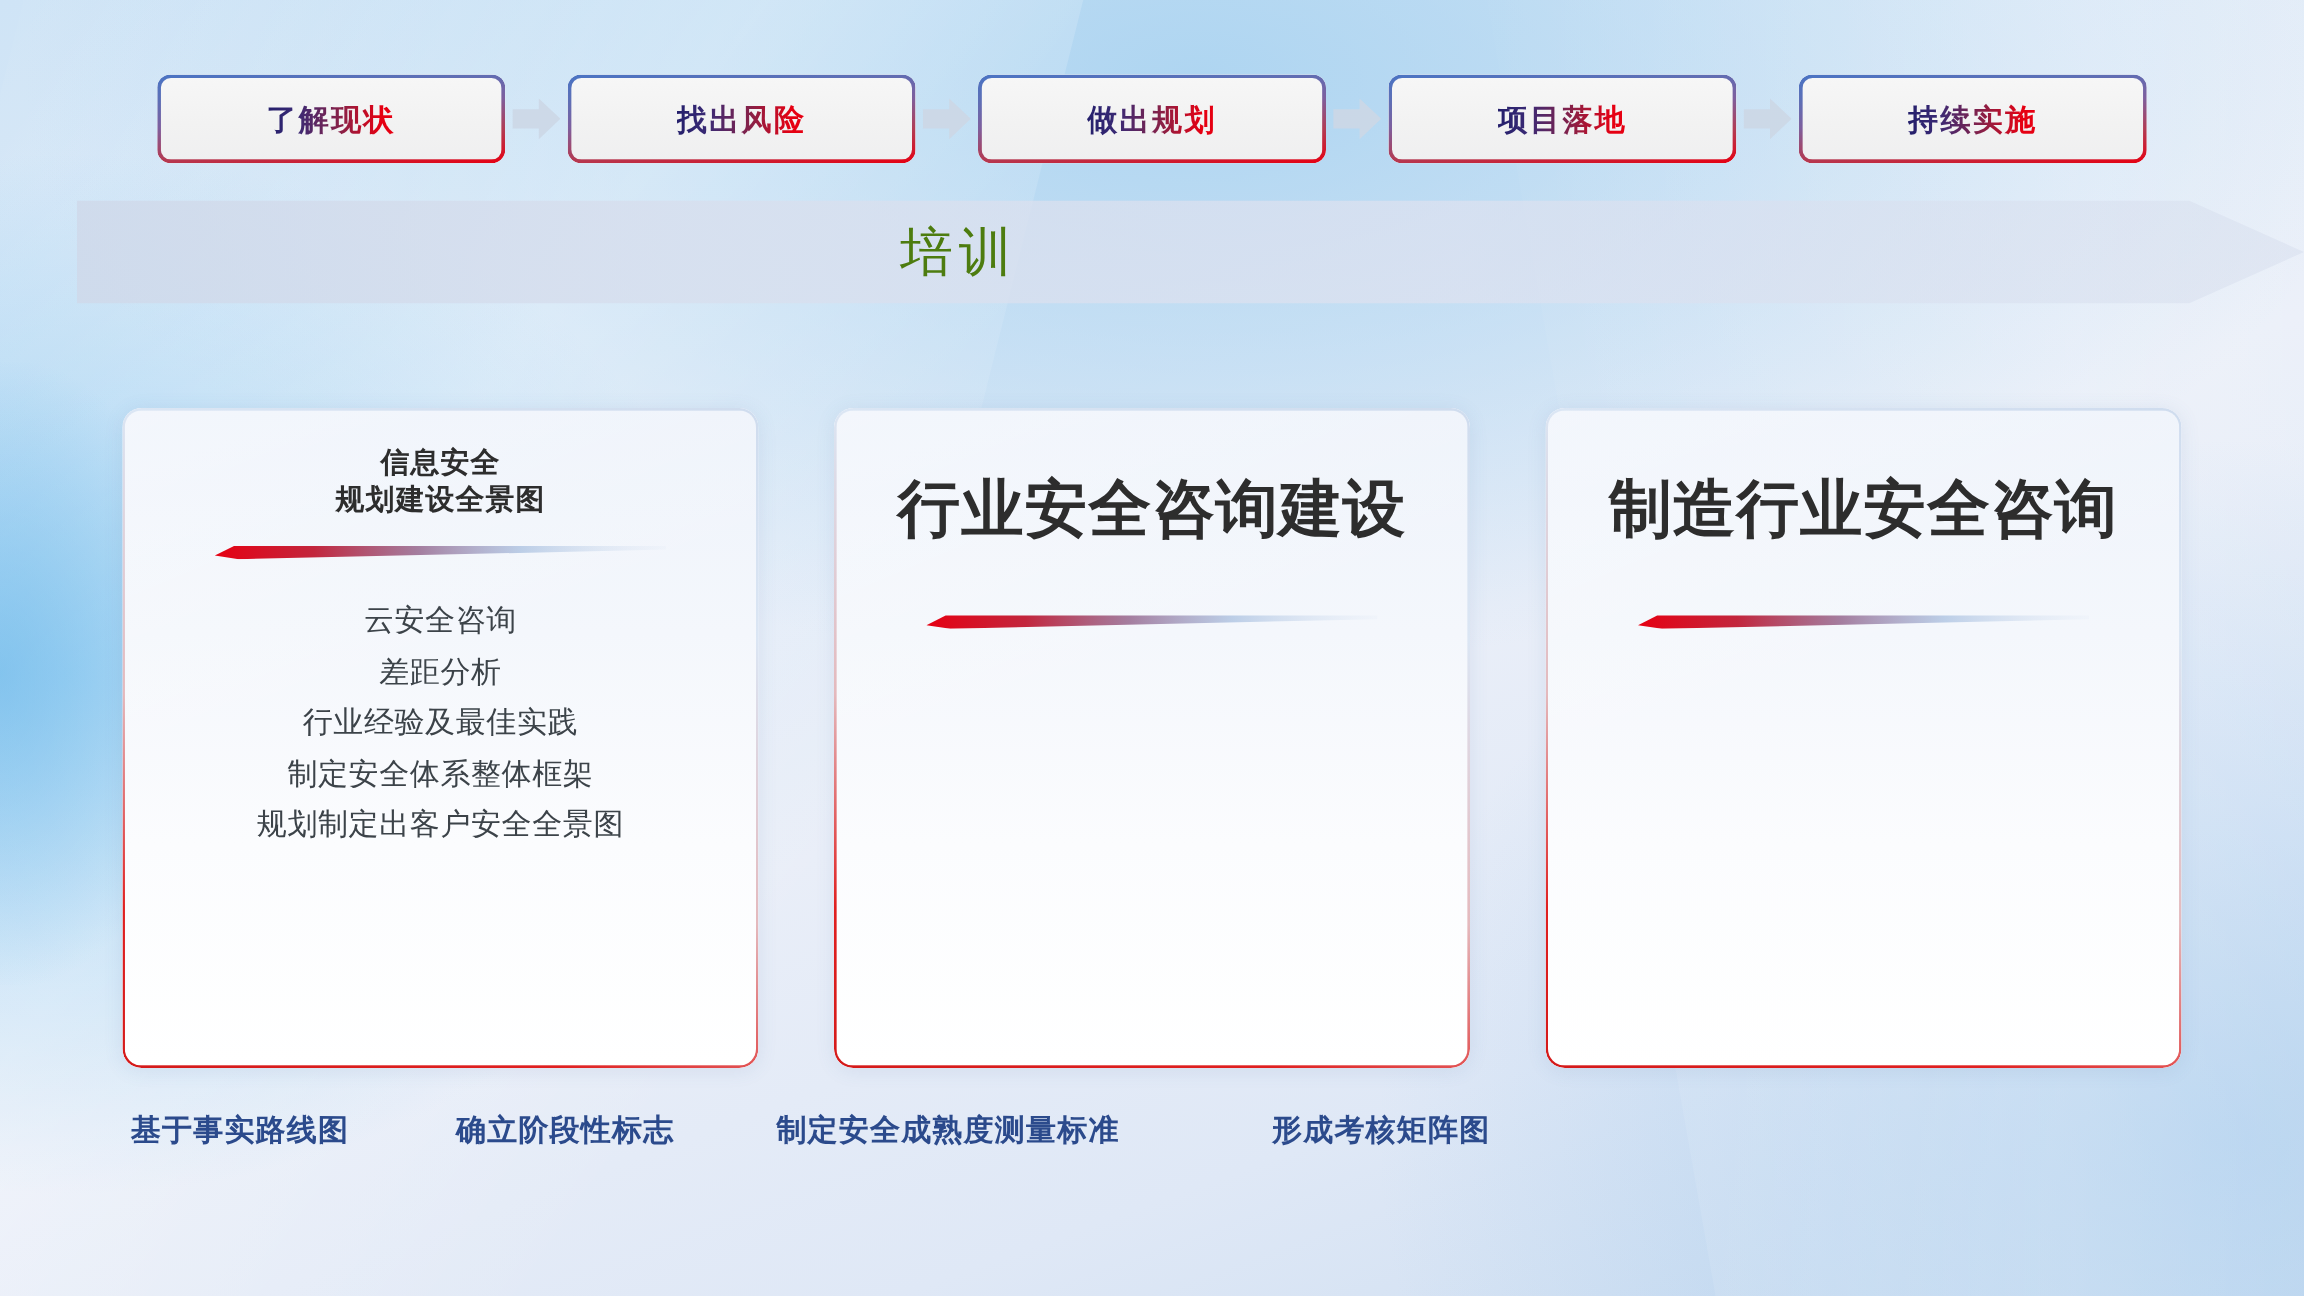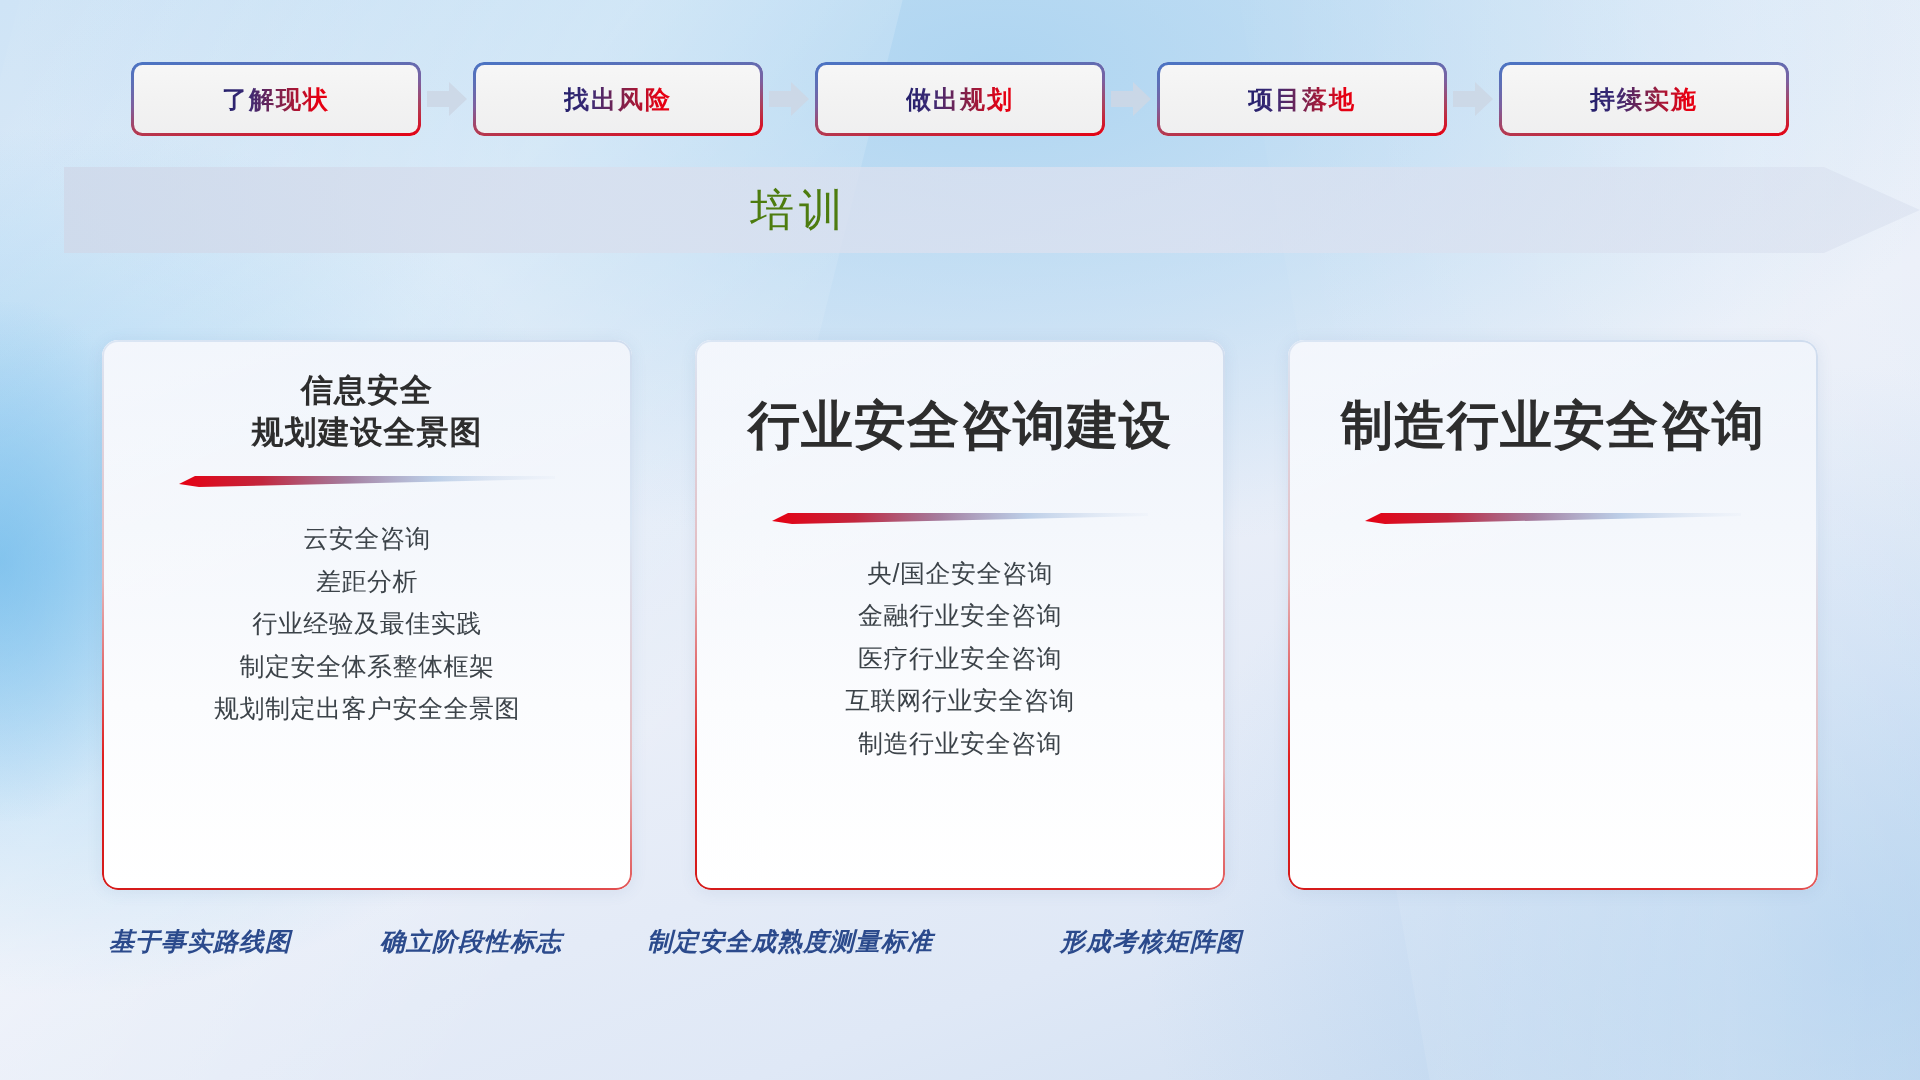--- a/index.html
+++ b/index.html
@@ -79,27 +79,27 @@
   }
   .card-title{
     position:relative;z-index:2;font-size:52px;font-weight:700;color:#2d2d2d;
     text-align:center;line-height:1.30;letter-spacing:1px;white-space:pre-line;
   }
   .card-rule{position:relative;z-index:2;width:376px;height:14px;margin-top:20px;}
   .card-list{position:relative;z-index:2;margin-top:30px;display:flex;flex-direction:column;align-items:center;gap:0;}
   .card-list-item{font-size:25px;color:#3c4349;line-height:1.70;letter-spacing:.5px;white-space:nowrap;}
 
   .card.c1{padding-top:30px;}
-  .card.c1 .card-title{font-size:32px;}
+  .card.c1 .card-title{font-size:24px;}
   .card.c2 .card-title,.card.c3 .card-title{margin-top:30px;}
   .card.c2 .card-rule,.card.c3 .card-rule{margin-top:50px;}
   .card.c2 .card-list,.card.c3 .card-list{margin-top:28px;}
 
   
-  .footers{position:absolute;left:0;top:925px;width:1536px;height:44px;font-style:italic;}
+  .footers{position:absolute;left:0;top:925px;width:1536px;height:44px;}
   .footer-label{
     position:absolute;top:0;font-size:25px;font-weight:700;color:#2b4a8c;
     letter-spacing:1px;white-space:nowrap;transform:translateX(-50%);
   }
 </style>
 </head>
 <body>
 
 <div class="bg-sheen-a"></div>
 <div class="bg-sheen-b"></div>
@@ -189,27 +189,20 @@
           <linearGradient id="rg1" x1="0" y1="0" x2="1" y2="0">
             <stop offset="0%" stop-color="#e60012" stop-opacity="1"></stop>
             <stop offset="22%" stop-color="#c01b33" stop-opacity=".95"></stop>
             <stop offset="45%" stop-color="#8a5580" stop-opacity=".75"></stop>
             <stop offset="68%" stop-color="#8fadd6" stop-opacity=".55"></stop>
             <stop offset="100%" stop-color="#cfdcee" stop-opacity=".10"></stop>
           </linearGradient>
         </defs>
         <path d="M0,11 L16,3 H376 L376,6 L20,14 Z" fill="url(#rg1)"></path>
       </svg></div>
-      <div class="card-list">
-        <div class="card-list-item">央/国企安全咨询</div>
-        <div class="card-list-item">金融行业安全咨询</div>
-        <div class="card-list-item">医疗行业安全咨询</div>
-        <div class="card-list-item">互联网行业安全咨询</div>
-        <div class="card-list-item">制造行业安全咨询</div>
-      </div>
     </div>
     <div class="card c3">
       <div class="card-title">制造行业安全咨询</div>
       <div class="card-rule"><svg width="100%" height="14" viewBox="0 0 376 14" preserveAspectRatio="none">
         <defs>
           <linearGradient id="rg2" x1="0" y1="0" x2="1" y2="0">
             <stop offset="0%" stop-color="#e60012" stop-opacity="1"></stop>
             <stop offset="22%" stop-color="#c01b33" stop-opacity=".95"></stop>
             <stop offset="45%" stop-color="#8a5580" stop-opacity=".75"></stop>
             <stop offset="68%" stop-color="#8fadd6" stop-opacity=".55"></stop>

